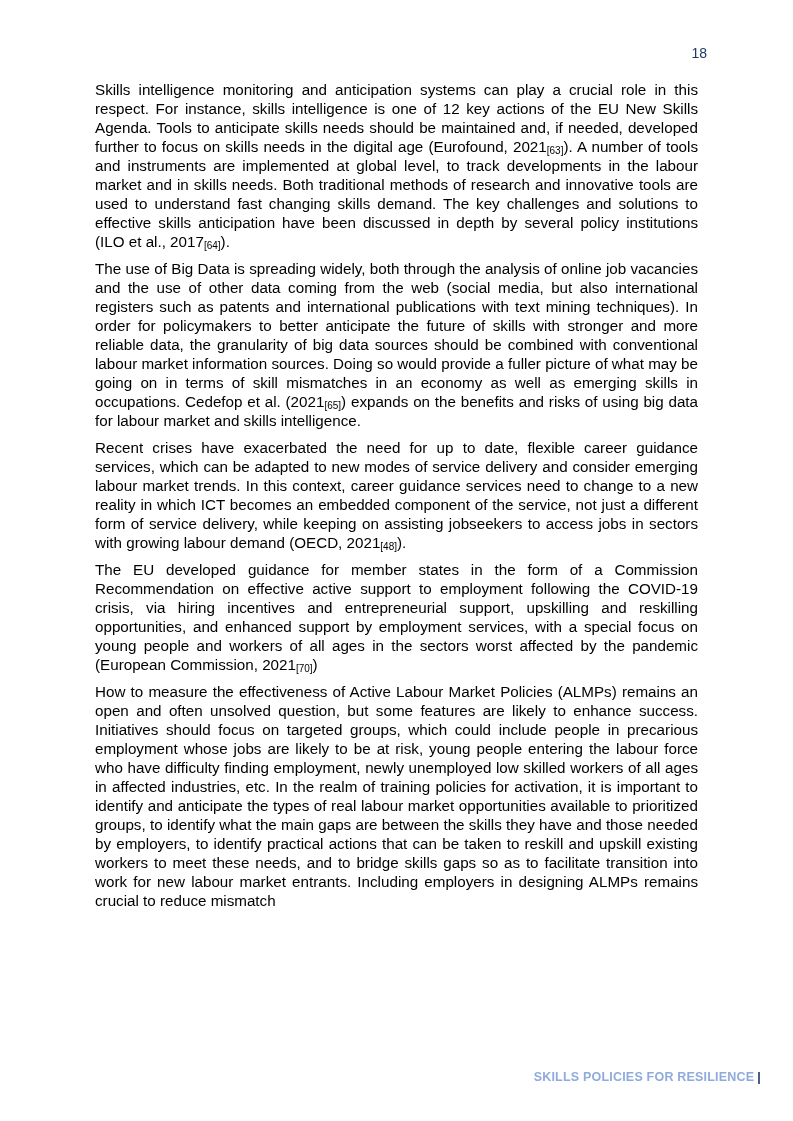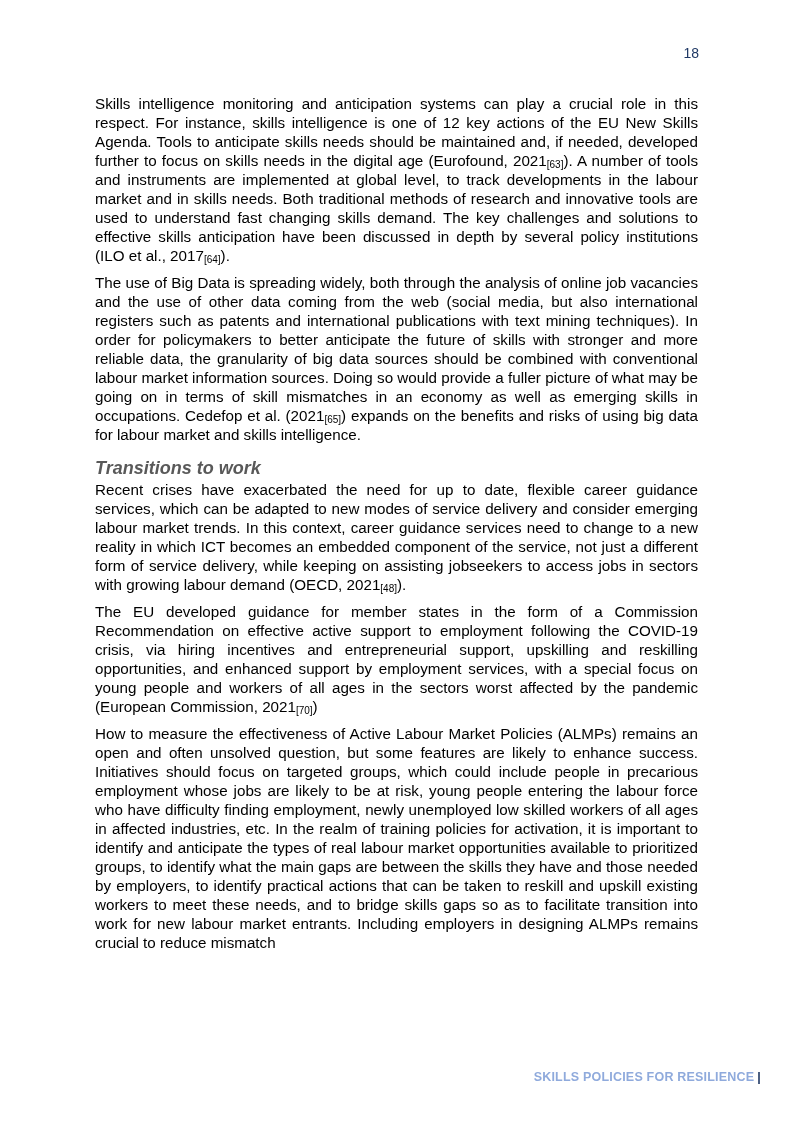--- a/index.html
+++ b/index.html
@@ -6,25 +6,25 @@
   body {
     width: 793px; height: 1121px;
     background: #ffffff;
     font-family: "Liberation Sans", sans-serif;
     color: var(--body-text, #000);
     position: relative;
     overflow: hidden;
   }
   .page { position: absolute; inset: 0; background: #ffffff; }
   .page-number {
-    position: absolute; top: 45px; right: 94px;
+    position: absolute; top: 45px; right: 86px;
     font-size: 14px; color: var(--page-number, #1f3864);
   }
   .content {
-    position: absolute; top: 94px; left: 95px; width: 603px;
+    position: absolute; top: 80px; left: 95px; width: 603px;
   }
   p.body {
     margin: 0 0 8px 0;
     font-size: 15.2px; line-height: 19px;
     text-align: justify; text-justify: inter-word;
     color: var(--body-text, #000);
   }
   sub.ref {
     font-size: 10px; line-height: 0; vertical-align: -2px;
   }
@@ -54,21 +54,20 @@
 <div class="page">
 
   <div class="page-number">18</div>
 
   <div class="content">
 
     <p class="body">Skills intelligence monitoring and anticipation systems can play a crucial role in this respect. For instance, skills intelligence is one of 12 key actions of the EU New Skills Agenda. Tools to anticipate skills needs should be maintained and, if needed, developed further to focus on skills needs in the digital age (Eurofound, 2021<sub class="ref">[63]</sub>). A number of tools and instruments are implemented at global level, to track developments in the labour market and in skills needs. Both traditional methods of research and innovative tools are used to understand fast changing skills demand. The key challenges and solutions to effective skills anticipation have been discussed in depth by several policy institutions (ILO et al., 2017<sub class="ref">[64]</sub>).</p>
 
     <p class="body">The use of Big Data is spreading widely, both through the analysis of online job vacancies and the use of other data coming from the web (social media, but also international registers such as patents and international publications with text mining techniques). In order for policymakers to better anticipate the future of skills with stronger and more reliable data, the granularity of big data sources should be combined with conventional labour market information sources. Doing so would provide a fuller picture of what may be going on in terms of skill mismatches in an economy as well as emerging skills in occupations. Cedefop et al. (2021<sub class="ref">[65]</sub>) expands on the benefits and risks of using big data for labour market and skills intelligence.</p>
 
-    <h2 class="section-heading">Transitions to work</h2>
 
 
     <p class="body">Recent crises have exacerbated the need for up to date, flexible career guidance services, which can be adapted to new modes of service delivery and consider emerging labour market trends. In this context, career guidance services need to change to a new reality in which ICT becomes an embedded component of the service, not just a different form of service delivery, while keeping on assisting jobseekers to access jobs in sectors with growing labour demand (OECD, 2021<sub class="ref">[48]</sub>).</p>
 
     <p class="body">The EU developed guidance for member states in the form of a Commission Recommendation on effective active support to employment following the COVID-19 crisis, via hiring incentives and entrepreneurial support, upskilling and reskilling opportunities, and enhanced support by employment services, with a special focus on young people and workers of all ages in the sectors worst affected by the pandemic (European Commission, 2021<sub class="ref">[70]</sub>)</p>
 
     <p class="body">How to measure the effectiveness of Active Labour Market Policies (ALMPs) remains an open and often unsolved question, but some features are likely to enhance success. Initiatives should focus on targeted groups, which could include people in precarious employment whose jobs are likely to be at risk, young people entering the labour force who have difficulty finding employment, newly unemployed low skilled workers of all ages in affected industries, etc.  In the realm of training policies for activation, it is important to identify and anticipate the types of real labour market opportunities available to prioritized groups, to identify what the main gaps are between the skills they have and those needed by employers, to identify practical actions that can be taken to reskill and upskill existing workers to meet these needs, and to bridge skills gaps so as to facilitate transition into work for new labour market entrants. Including employers in designing ALMPs remains crucial to reduce mismatch</p>
 
   </div>
 

